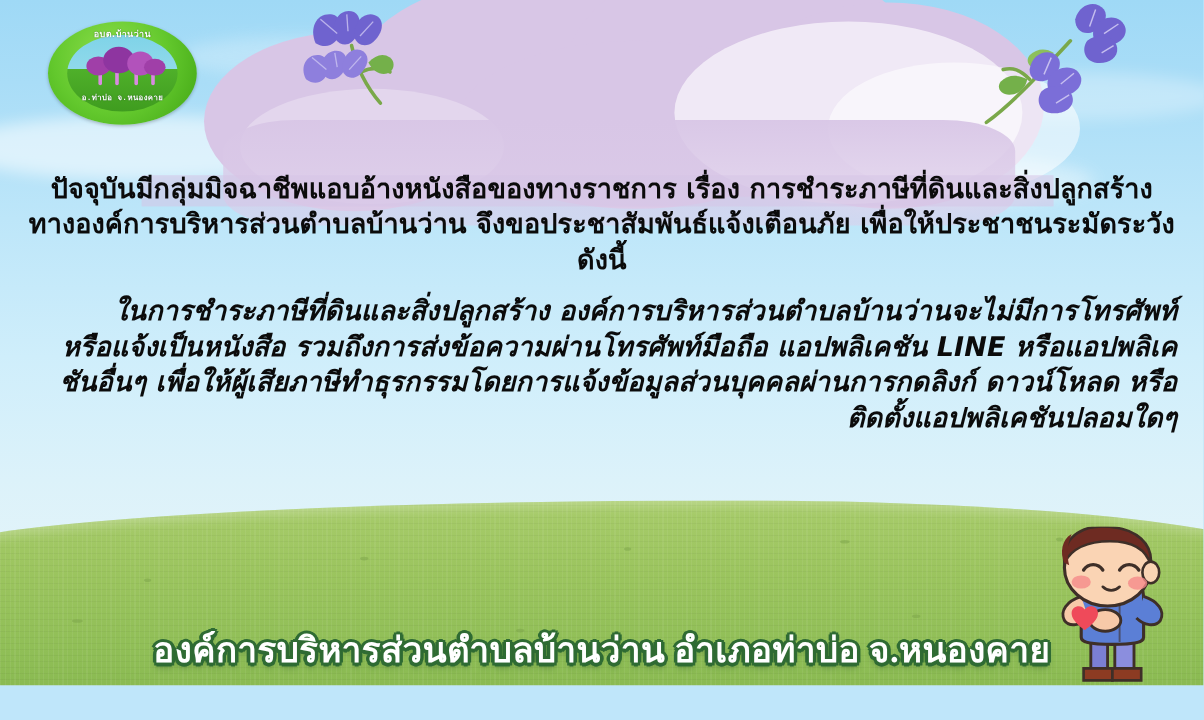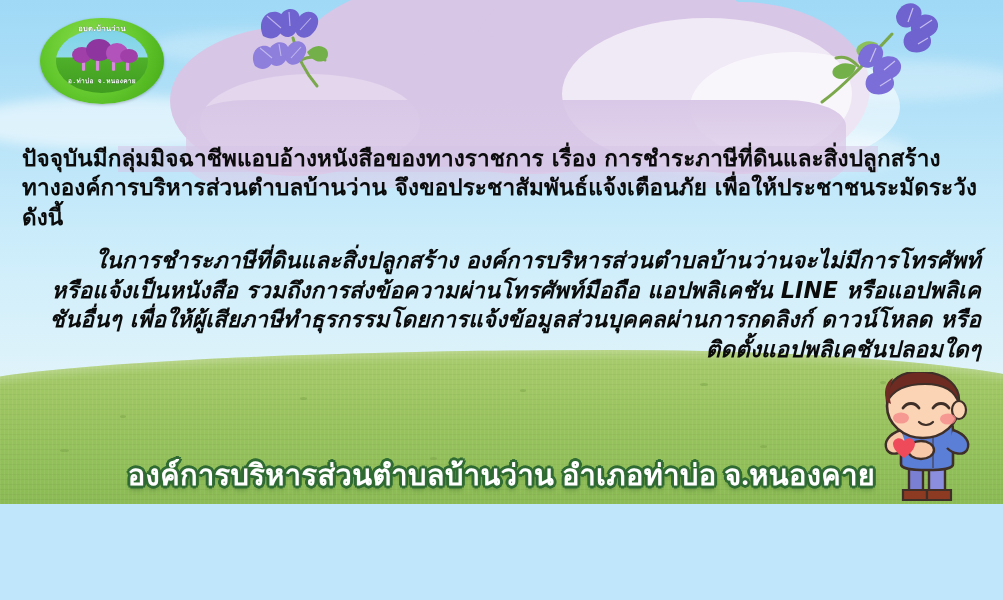--- a/index.html
+++ b/index.html
@@ -5,21 +5,21 @@
   * { margin:0; padding:0; box-sizing:border-box; }
   html,body { width:1003px; height:600px; overflow:hidden; }
   body {
     font-family:"DejaVu Sans", sans-serif;
     background:#bfe6fa;
   }
 
   
   #poster {
     position:relative;
-    width:1003px; height:504px;
+    width:1003px; height:571px;
     overflow:hidden;
     background:linear-gradient(180deg,
         #9fd9f6 0%,
         #a9ddf7 12%,
         #bde6f9 32%,
         #cfeefb 52%,
         #dcf2fa 70%,
         #e4f4f9 86%,
         #e9f5f7 100%);
   }
@@ -183,21 +183,21 @@
     color:#0c0c0c;
   }
   .para {
     font-family:"DejaVu Sans", sans-serif;
     font-weight:bold;
     font-size:22.5px;
     line-height:1.31;
     color:#0b0b0b;
     letter-spacing:.1px;
   }
-  .para.centered { text-align:left; }
+  .para.centered { text-align:center; }
   .para.indented { text-indent:46px; text-align:right;font-style:italic; }
   .para + .para { margin-top:14px; }
   #p1 { margin-bottom:2px; }
 
   
   #grass {
     position:absolute;
     left:0; bottom:0;
     width:1003px; height:160px;
     z-index:3;

